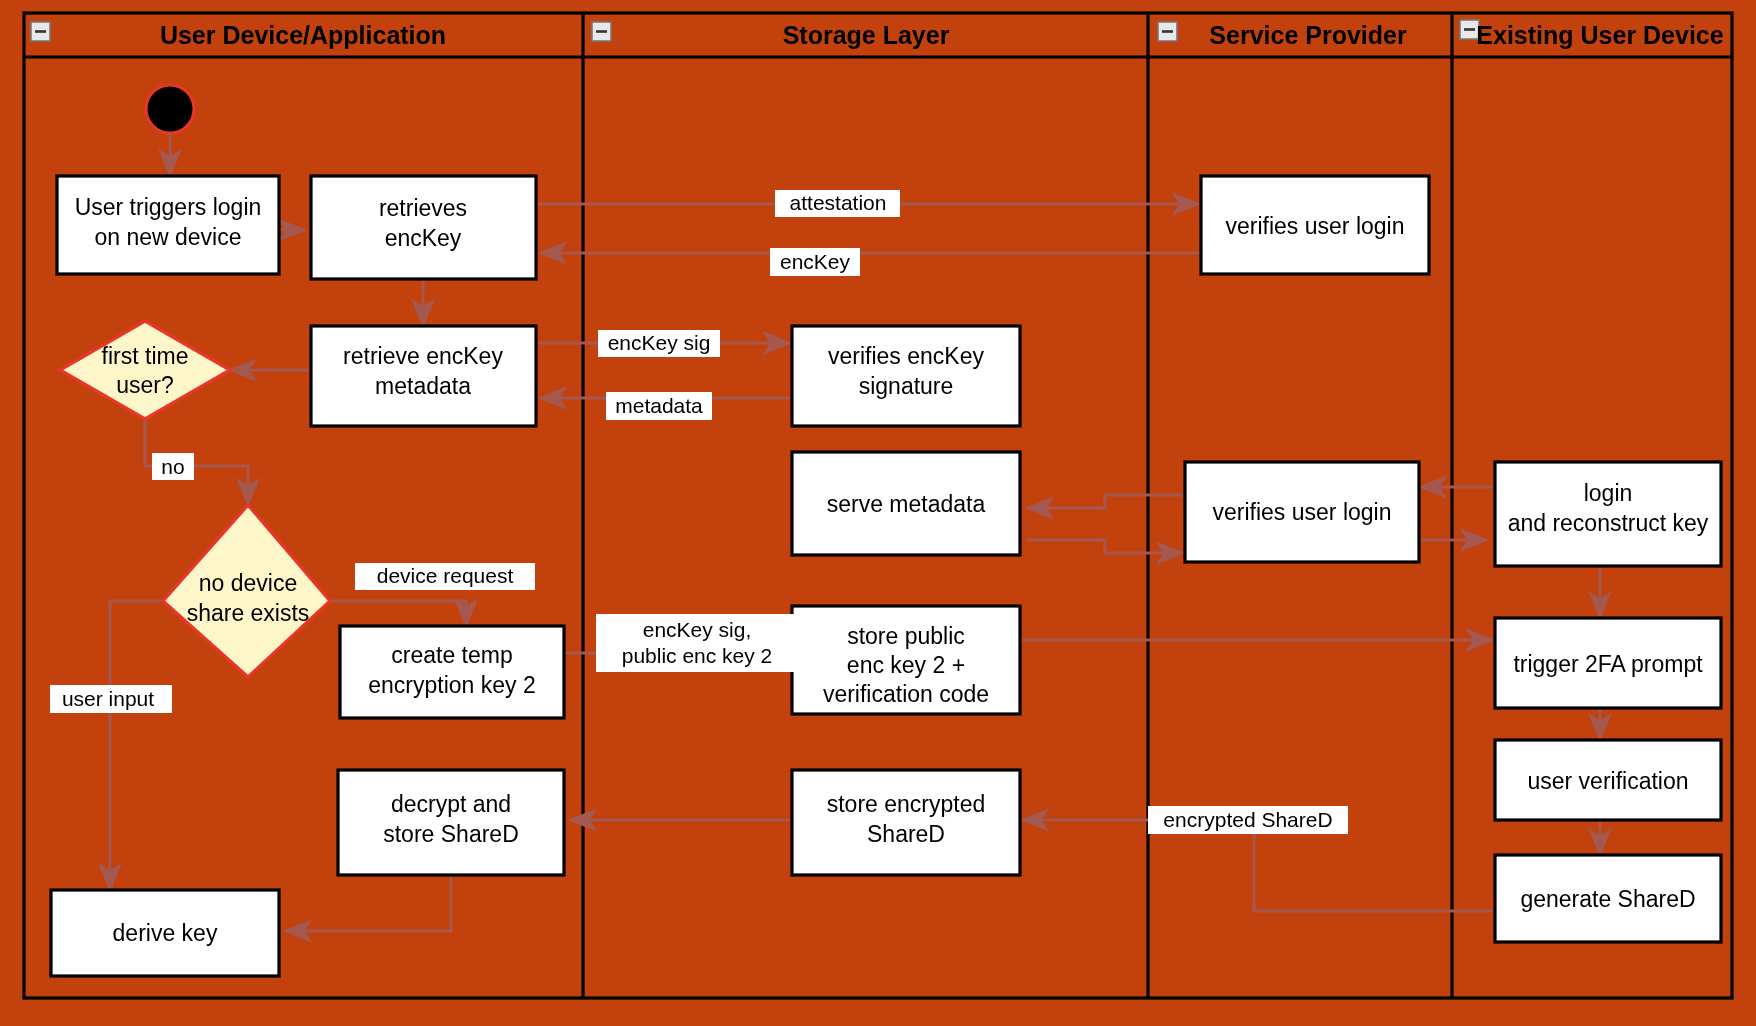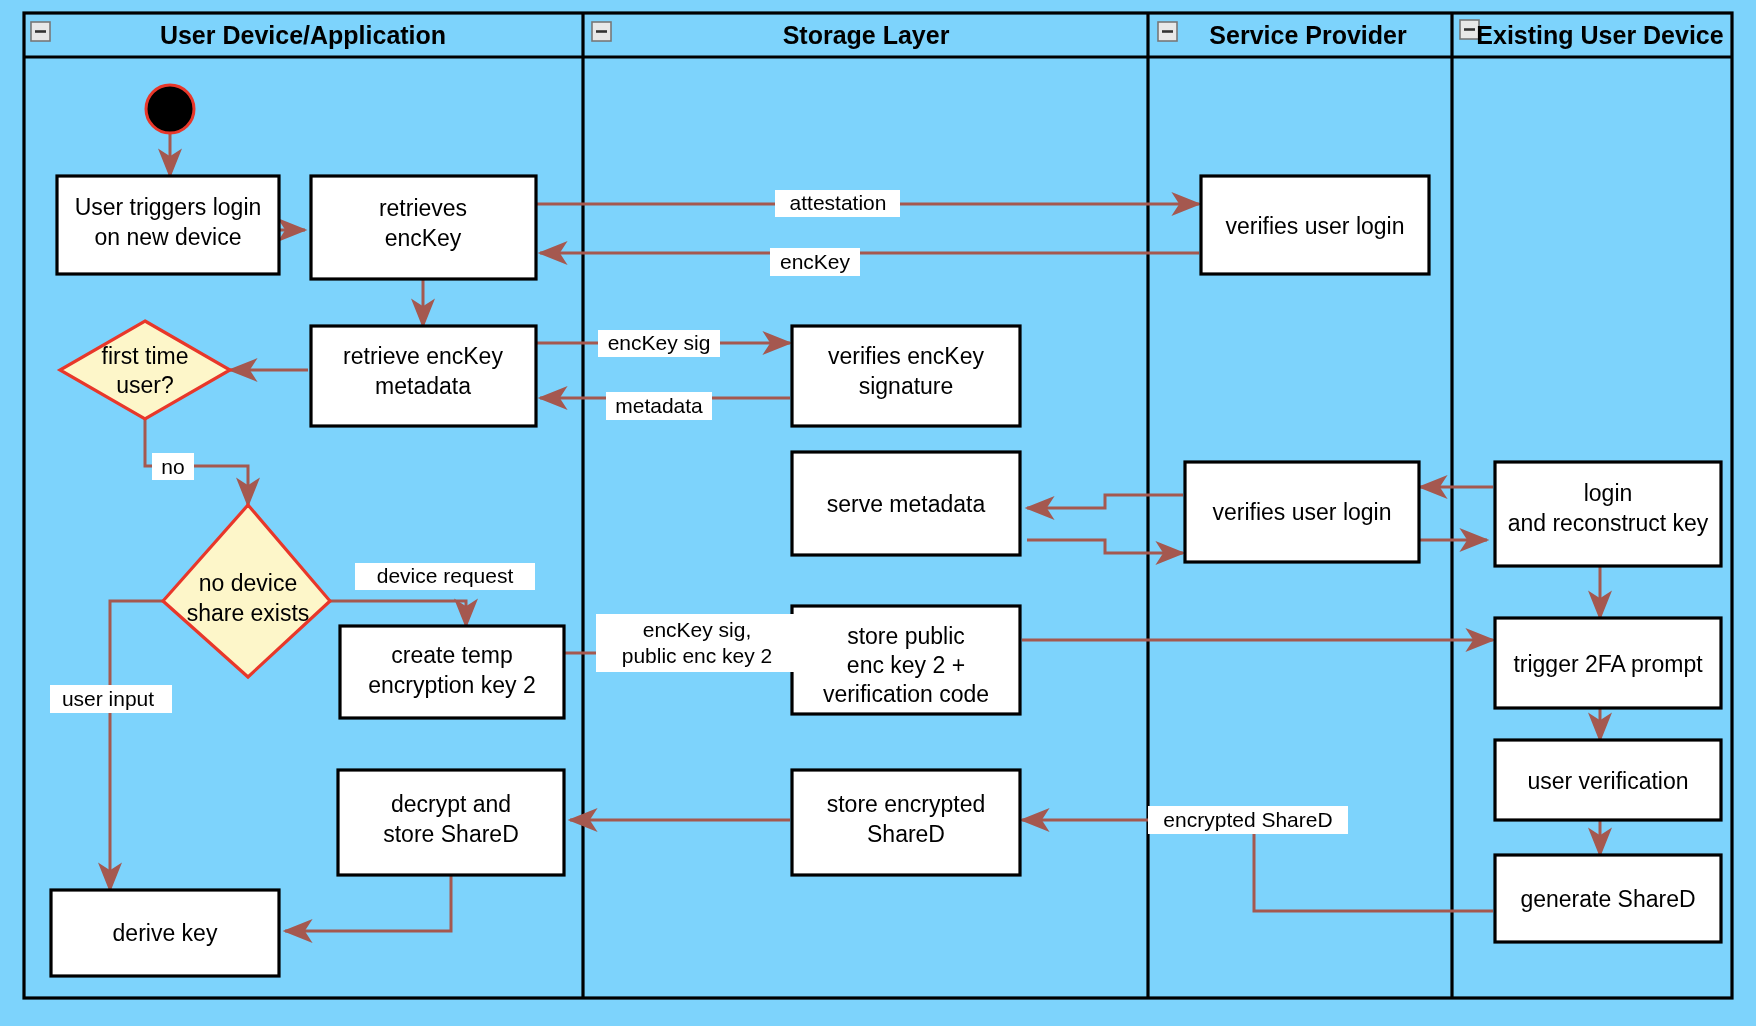--- a/index.html
+++ b/index.html
@@ -1,17 +1,17 @@
 <!DOCTYPE html>
 <html><head>
 <meta charset="utf-8">
 <style>
   html,body{margin:0;padding:0;background:#ffffff;}
   body{font-family:"Liberation Sans", sans-serif;}
-  #canvas{position:relative;width:1756px;height:1026px;background:#7dd3fc;overflow:hidden;}
+  #canvas{position:relative;width:1756px;height:1026px;background:#c2410c;overflow:hidden;}
   svg{position:absolute;top:0;left:0;width:1756px;height:1026px;}
   .node-label{font-family:"Liberation Sans", sans-serif;font-size:23px;fill:#000000;}
   .lane-title{font-family:"Liberation Sans", sans-serif;font-size:25px;font-weight:bold;fill:#000000;}
   .edge-label{font-family:"Liberation Sans", sans-serif;font-size:21px;fill:#000000;}
   .box{fill:#ffffff;stroke:#000000;stroke-width:3.2;}
   .diamond{fill:#fdf6c9;stroke:#e8372a;stroke-width:3.2;}
   .lane-line{stroke:#000000;stroke-width:3.2;fill:none;}
   .edge{stroke:#a5584f;stroke-width:3;fill:none;}
   .labelbg{fill:#ffffff;}
 </style>

